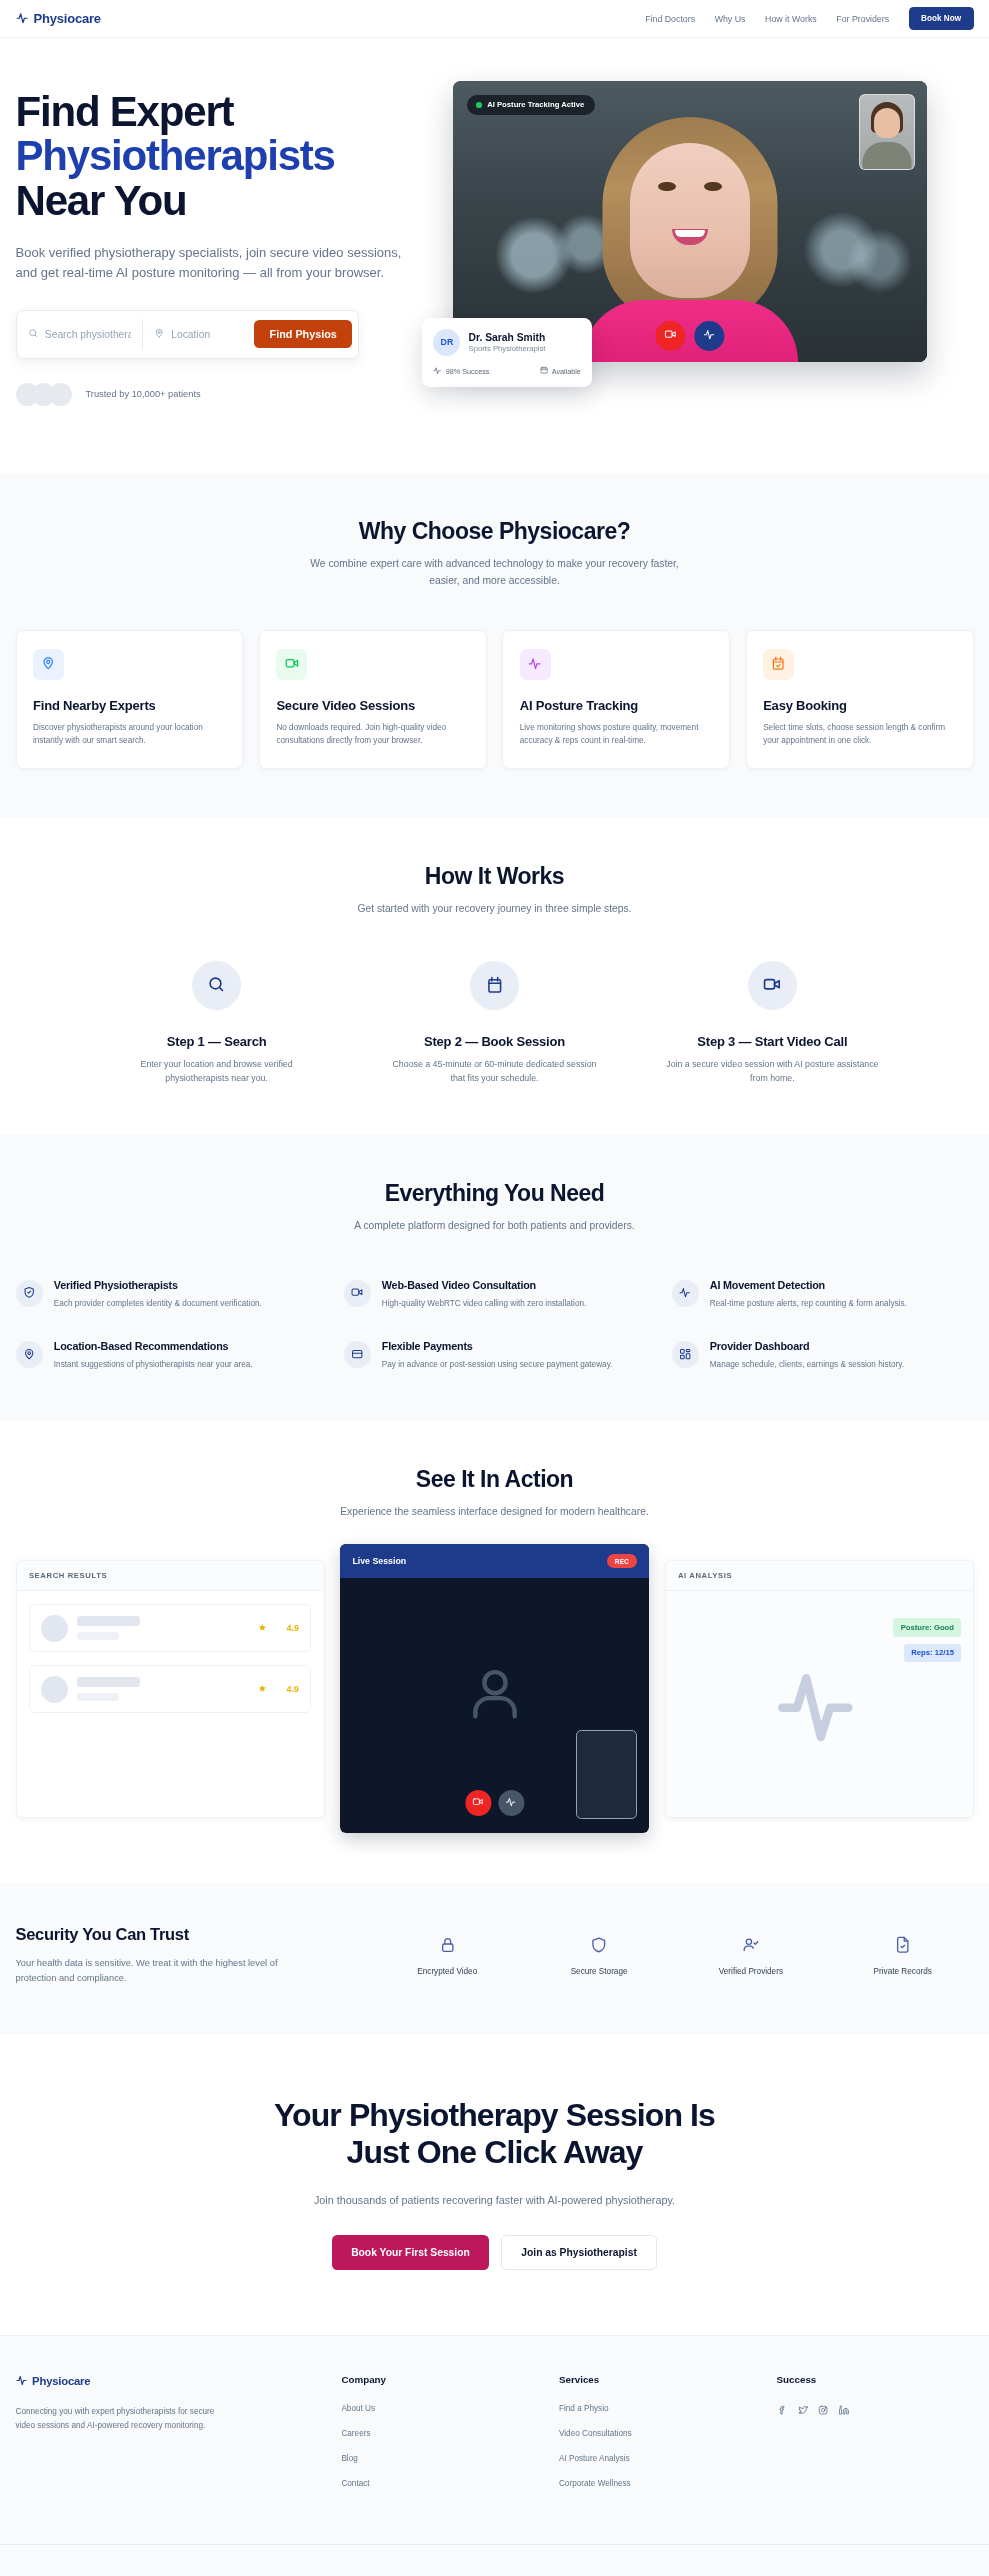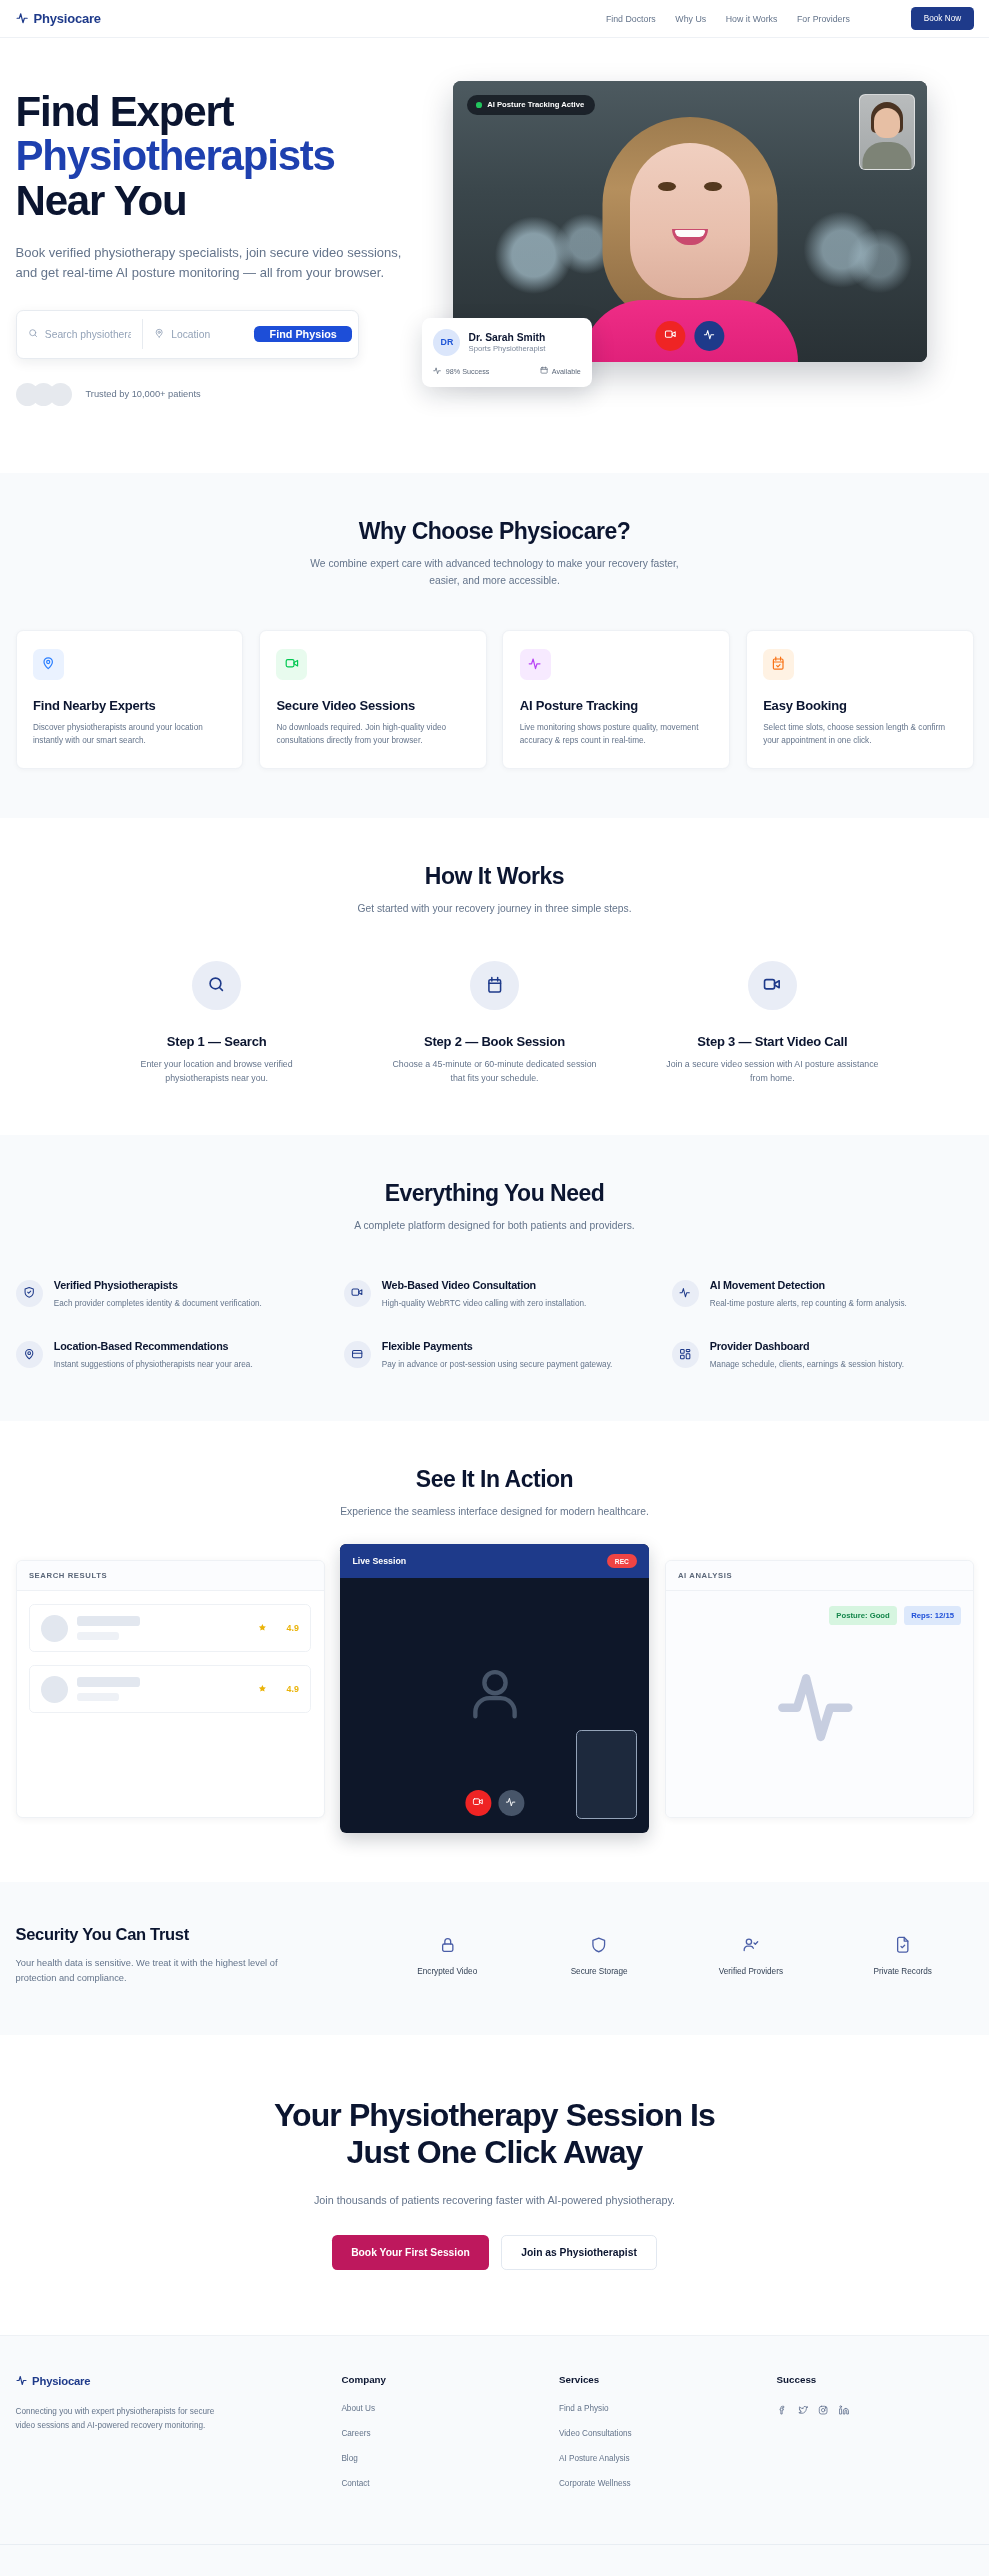--- a/index.html
+++ b/index.html
@@ -29,22 +29,22 @@
   }
   .brand { display: flex; align-items: center; gap: 4.6px; }
   .brand-name {
     font-size: 13px; font-weight: bold; color: #1e3a8a; letter-spacing: -0.2px;
   }
   .nav-links { display: flex; align-items: center; gap: 19.6px; }
   .nav-link {
     font-size: 8.8px; color: #64748b; text-decoration: none; cursor: pointer; white-space: nowrap;
   }
   .btn-book-now {
-    background: #1e3a8a; color: #fff; font-size: 8.2px; font-weight: normal;
-    padding: 6.7px 12.4px; border-radius: 4.6px; border: 0; cursor: pointer; white-space: nowrap; margin-left: 42px;
+    background: #1e3a8a; color: #fff; font-size: 8.2px; font-weight: bold;
+    padding: 6.7px 12.4px; border-radius: 4.6px; border: 0; cursor: pointer; white-space: nowrap;
   }
 
   
   .hero { background: #ffffff; padding: 36px 0 67px; }
   .hero-inner { display: flex; align-items: flex-start; gap: 20.6px; padding: 0 15.5px; }
   .hero-left { width: 417px; padding-top: 15.5px; }
   .hero-h1 {
     font-size: 42px; line-height: 1.06; font-weight: bold; letter-spacing: -1.2px; color: #0b1530;
   }
   .hero-h1 .accent { color: #1e40af; display: block; }
@@ -58,22 +58,22 @@
   }
   .sb-field { display: flex; align-items: center; gap: 6.7px; padding: 0 11.3px; height: 30px; }
   .sb-field.one { flex: 1.16; }
   .sb-field.two { flex: 1; border-left: 0.5px solid #e7ebf0; }
   .sb-input {
     border: 0; outline: none; font-size: 10.3px; color: #94a3b8;
     font-family: "Liberation Sans", sans-serif; background: transparent; width: 100%;
   }
   .sb-input::placeholder { color: #94a3b8; }
   .btn-find {
-    background: #1d4ed8; color: #fff; font-size: 10.8px; font-weight: bold;
-    padding: 0 15.5px; height: 16px; border-radius: 5.2px; border: 0; cursor: pointer; white-space: nowrap;
+    background: #c2410c; color: #fff; font-size: 10.8px; font-weight: bold;
+    padding: 0 15.5px; height: 28px; border-radius: 5.2px; border: 0; cursor: pointer; white-space: nowrap;
   }
   .trust { margin-top: 24px; display: flex; align-items: center; gap: 13.4px; }
   .trust-avatars { display: flex; }
   .trust-avatars span {
     width: 23px; height: 23px; border-radius: 50%; background: #e6e9ee; display: block; margin-left: -6.2px;
   }
   .trust-avatars span:first-child { margin-left: 0; }
   .trust-text { font-size: 9.3px; color: #64748b; }
 
   
@@ -237,21 +237,21 @@
   .live-person { position: absolute; left: 50%; top: 45%; transform: translate(-50%,-50%); }
   .live-self {
     position: absolute; right: 12.4px; bottom: 17.5px; width: 61px; height: 89px;
     border: 1px solid #94a3b8; border-radius: 5.2px; background: #1d293d;
   }
   .live-ctl { position: absolute; left: 50%; bottom: 20.6px; transform: translateX(-50%); display: flex; gap: 7.2px; }
   .live-ctl .ctl { width: 26px; height: 26px; }
   .live-ctl .ctl.slate { background: #475569; }
 
   .ai-body { position: relative; height: 227px; background: #fbfcfe; }
-  .ai-tags { position: absolute; right: 11.3px; top: 15px; display: flex; flex-direction: row; gap: 7.2px; align-items: flex-end; }
+  .ai-tags { position: absolute; right: 11.3px; top: 27px; display: flex; flex-direction: column; gap: 7.2px; align-items: flex-end; }
   .tag { font-size: 7.7px; font-weight: bold; padding: 4.6px 7.2px; border-radius: 3.6px; }
   .tag.green { background: #d6f5e0; color: #14864b; }
   .tag.blue  { background: #dce8fb; color: #1d4ed8; }
   .ai-wave { position: absolute; left: 50%; top: 50%; transform: translate(-50%,-50%); }
 
   
   .sec-security { background: #f8fafc; padding: 43px 0 49px; }
   .sec-row { display: flex; align-items: center; gap: 31px; padding: 0 15.5px; }
   .sec-left { width: 330px; }
   .sec-left h2 { font-size: 16.5px; font-weight: bold; color: #0b1530; letter-spacing: -0.3px; }

